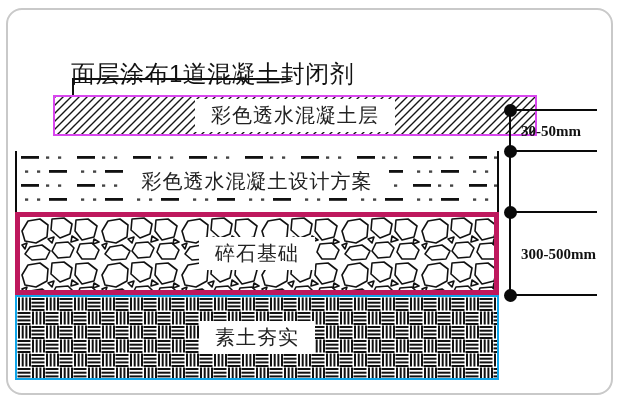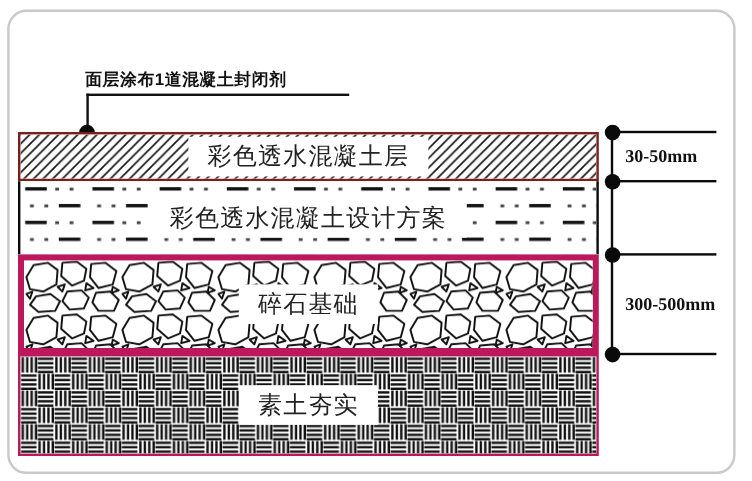--- a/index.html
+++ b/index.html
@@ -10,33 +10,33 @@
   .frame{
     position:absolute;left:6px;top:8px;width:603px;height:383px;
     border:2px solid #c9c9c9;border-radius:16px;pointer-events:none;
   }
   .title{
     position:absolute;left:396px;top:21px;width:214px;
     font-size:20px;font-weight:bold;text-align:right;letter-spacing:1px;
   }
   .leader-label{
     position:absolute;left:71px;top:58px;
-    font-size:14px;font-weight:bold;color:#111;letter-spacing:0.5px;white-space:nowrap;
+    font-size:24px;font-weight:normal;color:#111;letter-spacing:0.5px;white-space:nowrap;
   }
   .leader-hline{position:absolute;left:72px;top:78px;width:219px;height:2px;background:#111;}
   .leader-vline{position:absolute;left:72px;top:78px;width:2px;height:33px;background:#111;}
   .dot{position:absolute;width:13px;height:13px;border-radius:50%;background:#0a0a0a;}
   .leader-dot{left:66px;top:104px;}
 
   .layer{position:absolute;left:15px;width:484px;box-sizing:border-box;background:#fff;}
   .layer svg.pat{position:absolute;left:0;top:0;width:100%;height:100%;display:block;}
-  .layer-1{top:110px;height:41px;border:2px solid #7f1d1d;}
+  .layer-1{top:95px;height:41px;border:2px solid #d946ef;margin-left:38px;}
   .layer-2{top:151px;height:61px;border-left:2px solid #0a0a0a;border-right:2px solid #0a0a0a;}
   .layer-3{top:212px;height:83px;border:5px solid #be185d;}
-  .layer-4{top:295px;height:85px;border:2px solid #be185d;}
+  .layer-4{top:295px;height:85px;border:2px solid #0ea5e9;}
   .layer .label-wrap{
     position:absolute;left:0;top:0;width:100%;height:100%;
     display:flex;align-items:center;justify-content:center;
   }
   .layer .label{
     background:#ffffff;color:#222;font-size:20px;letter-spacing:1px;
     padding:3px 16px;white-space:nowrap;
   }
 
   .dim-vline{position:absolute;left:509px;top:110px;width:2px;height:187px;background:#0a0a0a;}

